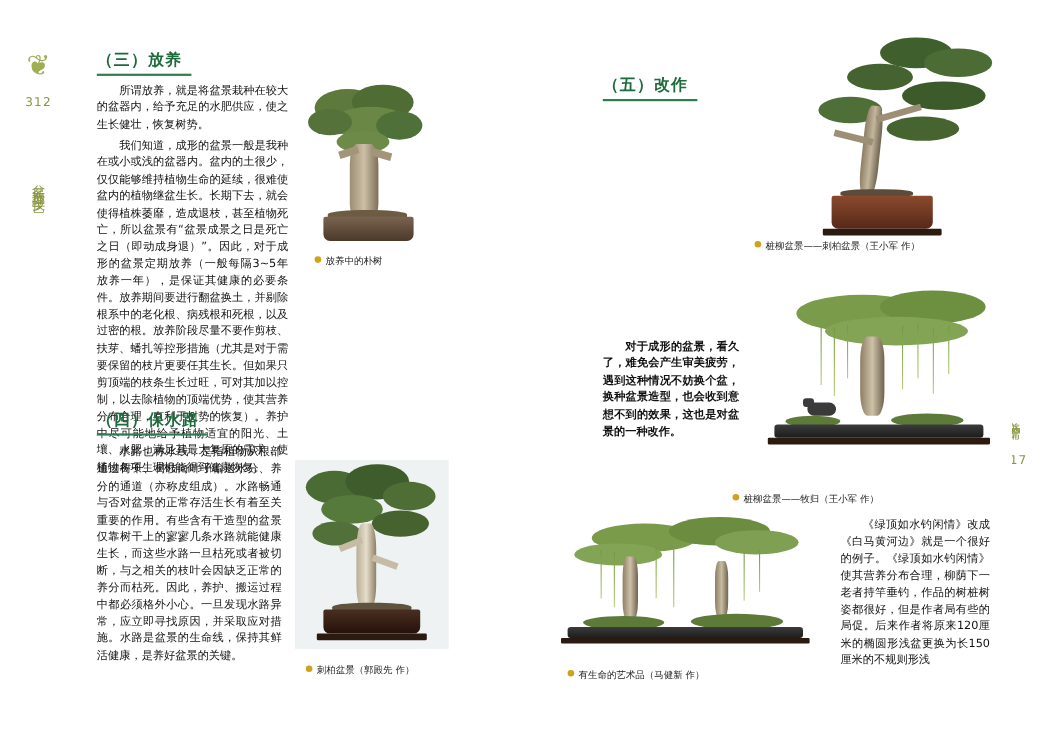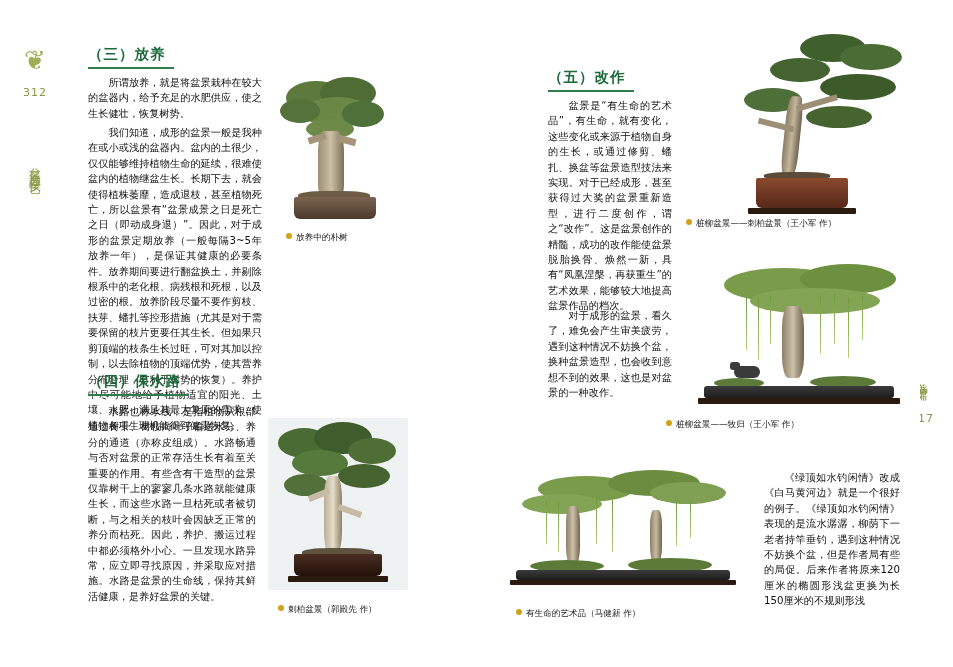--- a/index.html
+++ b/index.html
@@ -240,23 +240,22 @@
     <div style="position:absolute; left:34px; top:130px; width:72px; height:10px; background:#5f5340; border-radius:40%;"></div>
     <div class="pot dark" style="left:26px; top:136px; width:88px; height:22px;"></div>
     <div class="stand" style="left:20px; top:158px; width:100px; height:6px;"></div>
   </div>
   <div class="caption" style="left:278px; top:604px;">
     <span class="bullet"></span><span>刺柏盆景（郭殿先  作）</span>
   </div>
 
   <div class="section-head" style="left:548px; top:68px; width:86px;">（五）改作</div>
 
-  <div class="body-text" style="left:548px; top:98px; width:124px;">盆景是“有生命的艺术品”，有生命，就有变化，这些变化或来源于植物自身的生长，或通过修剪、蟠扎、换盆等盆景造型技法来实现。对于已经成形，甚至获得过大奖的盆景重新造型，进行二度创作，谓之“改作”。这是盆景创作的精髓，成功的改作能使盆景脱胎换骨、焕然一新，具有“凤凰涅槃，再获重生”的艺术效果，能够较大地提高盆景作品的档次。</div>
-
-  <div class="body-text" style="left:548px; top:308px; width:124px;">对于成形的盆景，看久了，难免会产生审美疲劳，遇到这种情况不妨换个盆，换种盆景造型，也会收到意想不到的效果，这也是对盆景的一种改作。</div>
+
+  <div class="body-text" style="left:548px; top:308px; width:124px;font-weight:bold;">对于成形的盆景，看久了，难免会产生审美疲劳，遇到这种情况不妨换个盆，换种盆景造型，也会收到意想不到的效果，这也是对盆景的一种改作。</div>
 
   <div class="photo" style="left:700px; top:30px; width:220px; height:195px;">
     <div class="sky" style="background:#ffffff;"></div>
     <div class="foliage" style="left:100px; top:4px; width:66px; height:28px; background:#3f5f2d;"></div>
     <div class="foliage" style="left:140px; top:14px; width:62px; height:26px; background:#4b6d35;"></div>
     <div class="foliage" style="left:70px; top:28px; width:60px; height:24px; background:#456331;"></div>
     <div class="foliage" style="left:120px; top:44px; width:76px; height:26px; background:#3d5a2b;"></div>
     <div class="foliage" style="left:44px; top:58px; width:58px; height:24px; background:#4e7038;"></div>
     <div class="foliage" style="left:106px; top:76px; width:66px; height:22px; background:#46642f;"></div>
     <div class="trunk" style="left:84px; top:66px; width:16px; height:82px; background:linear-gradient(90deg,#8b7c63,#c3b69c,#6f6250); transform:rotate(6deg); border-radius:30%;"></div>
@@ -284,21 +283,21 @@
     <div class="willow-strand" style="left:158px; top:36px; height:60px;"></div>
     <div class="willow-strand" style="left:172px; top:34px; height:44px;"></div>
 
     <div style="position:absolute; left:44px; top:104px; width:26px; height:12px; background:#3a3a3a; border-radius:6px;"></div>
     <div style="position:absolute; left:40px; top:100px; width:10px; height:8px; background:#3a3a3a; border-radius:3px;"></div>
     <div class="moss" style="left:24px; top:116px; width:50px; height:10px;"></div>
     <div class="moss" style="left:120px; top:114px; width:66px; height:12px;"></div>
     <div class="pot slab" style="left:14px; top:124px; width:190px; height:12px;"></div>
     <div class="stand" style="left:8px; top:136px; width:202px; height:6px;"></div>
   </div>
-  <div class="caption" style="left:666px; top:419px;">
+  <div class="caption" style="left:666px; top:448px;">
     <span class="bullet"></span><span>桩柳盆景——牧归（王小军  作）</span>
   </div>
 
   <div class="photo" style="left:500px; top:462px; width:250px; height:140px;">
     <div class="sky" style="background:#ffffff;"></div>
     <div class="foliage" style="left:38px; top:14px; width:96px; height:26px; background:#7a9b4a;"></div>
     <div class="foliage" style="left:108px; top:8px; width:92px; height:26px; background:#6c8d40;"></div>
     <div class="foliage" style="left:150px; top:20px; width:76px; height:22px; background:#7fa052;"></div>
     <div class="foliage" style="left:22px; top:32px; width:80px; height:20px; background:#83a455;"></div>
     <div class="trunk" style="left:66px; top:44px; width:14px; height:58px; background:linear-gradient(90deg,#8d7f66,#cdc1a8,#70634f); border-radius:30%;"></div>
@@ -311,15 +310,15 @@
     <div class="willow-strand" style="left:190px; top:38px; height:38px;"></div>
     <div class="moss" style="left:30px; top:98px; width:74px; height:12px;"></div>
     <div class="moss" style="left:128px; top:96px; width:84px; height:14px;"></div>
     <div class="pot slab" style="left:16px; top:108px; width:214px; height:10px;"></div>
     <div class="stand" style="left:10px; top:118px; width:226px; height:5px;"></div>
   </div>
   <div class="caption" style="left:516px; top:608px;">
     <span class="bullet"></span><span>有生命的艺术品（马健新  作）</span>
   </div>
 
-  <div class="body-text" style="left:764px; top:470px; width:136px;">《绿顶如水钓闲情》改成《白马黄河边》就是一个很好的例子。《绿顶如水钓闲情》表现的是流水潺潺，柳荫下一老者持竿垂钓，遇到这种情况不妨换个盆，但是作者局有些的局促。后来作者将原来120厘米的椭圆形浅盆更换为长150厘米的不规则形浅</div>
+  <div class="body-text" style="left:764px; top:470px; width:136px;">《绿顶如水钓闲情》改成《白马黄河边》就是一个很好的例子。《绿顶如水钓闲情》使其营养分布合理，柳荫下一老者持竿垂钓，作品的树桩树姿都很好，但是作者局有些的局促。后来作者将原来120厘米的椭圆形浅盆更换为长150厘米的不规则形浅</div>
 
 </div>
 
 </body></html>

